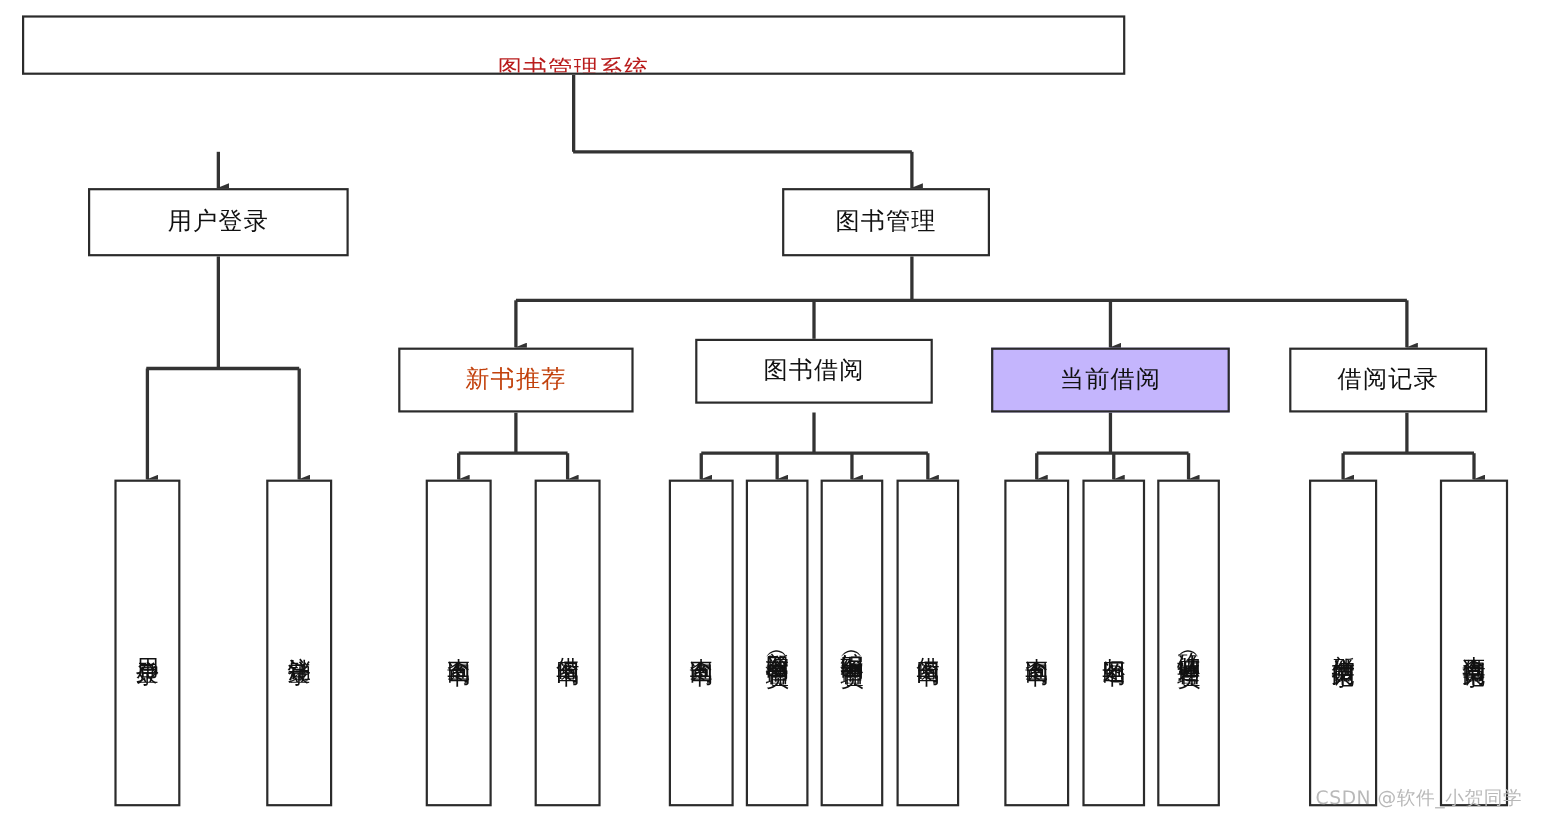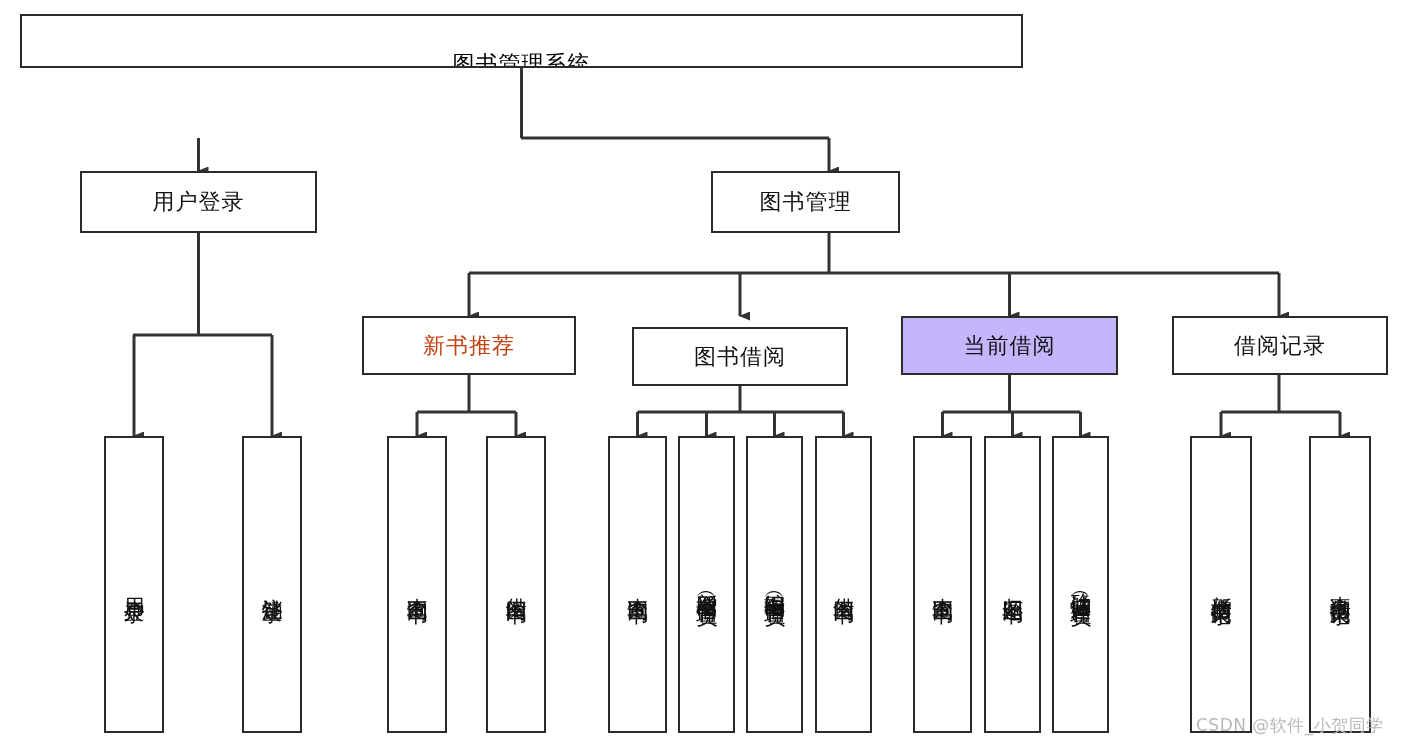--- a/index.html
+++ b/index.html
@@ -108,38 +108,38 @@
         <line x1="1080.5" y1="412" x2="1080.5" y2="436" stroke="#333333" stroke-width="3" marker-end="url(#arrowhead)"></line>
         <line x1="1279" y1="375" x2="1279" y2="412" stroke="#333333" stroke-width="3"></line>
         <line x1="1221" y1="412" x2="1340" y2="412" stroke="#333333" stroke-width="3"></line>
         <line x1="1221" y1="412" x2="1221" y2="436" stroke="#333333" stroke-width="3" marker-end="url(#arrowhead)"></line>
         <line x1="1340" y1="412" x2="1340" y2="436" stroke="#333333" stroke-width="3" marker-end="url(#arrowhead)"></line>
       </g>
   </svg>
 
   <div id="boxes">
       <div class="node-box horizontal" style="left: 20px; top: 14px; width: 1003px; height: 54px; border-color: rgb(43, 43, 43); background: rgb(255, 255, 255);">
-        <span class="node-label" style="color: #000000; margin-top: 45px;">图书管理系统</span>
+        <span class="node-label" style="color: #b91c1c; margin-top: 45px;">图书管理系统</span>
       </div>
       <div class="node-box horizontal" style="left: 80px; top: 171px; width: 237px; height: 62px; border-color: rgb(43, 43, 43); background: rgb(255, 255, 255);">
         <span class="node-label" style="color: rgb(17, 17, 17);">用户登录</span>
       </div>
       <div class="node-box horizontal" style="left: 711px; top: 171px; width: 189px; height: 62px; border-color: rgb(43, 43, 43); background: rgb(255, 255, 255);">
         <span class="node-label" style="color: rgb(17, 17, 17);">图书管理</span>
       </div>
       <div class="node-box horizontal" style="left: 362px; top: 316px; width: 214px; height: 59px; border-color: rgb(43, 43, 43); background: rgb(255, 255, 255);">
         <span class="node-label" style="color: #c2410c;">新书推荐</span>
       </div>
-      <div class="node-box horizontal" style="left: 632px; top: 327px; width: 216px; height: 59px; border-color: rgb(43, 43, 43); background: rgb(255, 255, 255);">
+      <div class="node-box horizontal" style="left: 632px; top: 308px; width: 216px; height: 59px; border-color: rgb(43, 43, 43); background: rgb(255, 255, 255);">
         <span class="node-label" style="color: rgb(17, 17, 17);">图书借阅</span>
       </div>
       <div class="node-box horizontal" style="left: 901px; top: 316px; width: 217px; height: 59px; border-color: rgb(43, 43, 43); background: #c4b5fd;">
         <span class="node-label" style="color: rgb(17, 17, 17);">当前借阅</span>
       </div>
-      <div class="node-box horizontal" style="left: 1172px; top: 316px; width: 216px; height: 59px; border-color: rgb(43, 43, 43); background: rgb(255, 255, 255);">
+      <div class="node-box horizontal" style="left: 1172px; top: 316px; width: 180px; height: 59px; border-color: rgb(43, 43, 43); background: rgb(255, 255, 255);">
         <span class="node-label" style="color: rgb(17, 17, 17);">借阅记录</span>
       </div>
       <div class="node-box vertical" style="left: 104px; top: 436px; width: 60px; height: 297px; border-color: rgb(43, 43, 43); background: rgb(255, 255, 255);">
         <span class="node-label" style="color: rgb(17, 17, 17);">用户登录</span>
       </div>
       <div class="node-box vertical" style="left: 242px; top: 436px; width: 60px; height: 297px; border-color: rgb(43, 43, 43); background: rgb(255, 255, 255);">
         <span class="node-label" style="color: rgb(17, 17, 17);">注销登录</span>
       </div>
       <div class="node-box vertical" style="left: 387px; top: 436px; width: 60px; height: 297px; border-color: rgb(43, 43, 43); background: rgb(255, 255, 255);">
         <span class="node-label" style="color: rgb(17, 17, 17);">查询图书</span>

